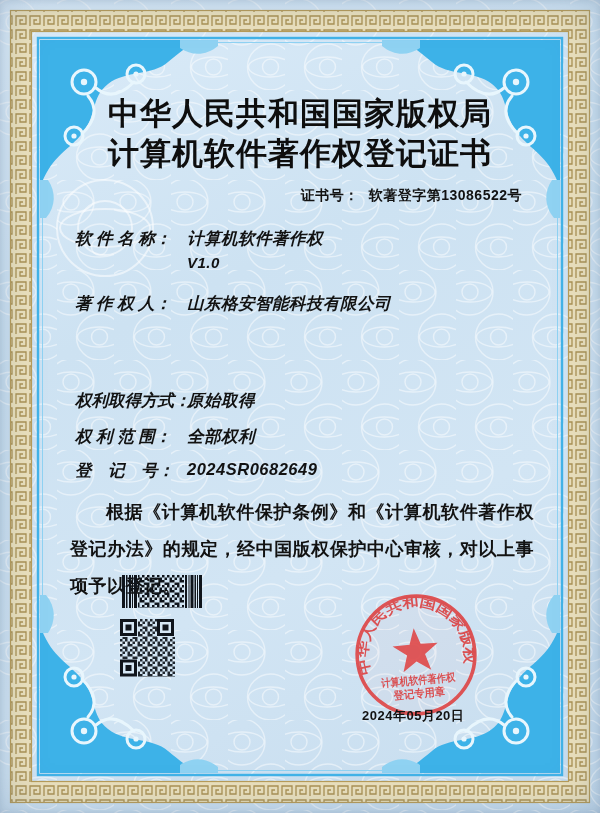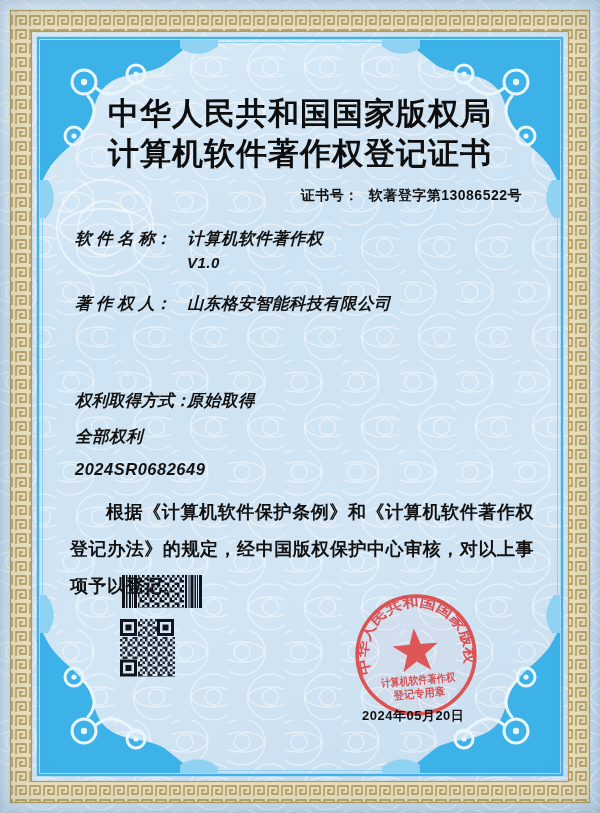--- a/index.html
+++ b/index.html
@@ -152,24 +152,26 @@
       <span class="lbl">著 作 权 人：</span>
       <span class="val">山东格安智能科技有限公司</span>
     </div>
 
     <div class="row r3">
       <span class="lbl">权利取得方式：</span>
       <span class="val">原始取得</span>
     </div>
 
     <div class="row r4">
+      <span class="lbl">权 利 范 围：</span>
       <span class="val">全部权利</span>
     </div>
 
     <div class="row r5">
+      <span class="lbl">登　记　号：</span>
       <span class="val">2024SR0682649</span>
     </div>
 
     <p class="statement">根据《计算机软件保护条例》和《计算机软件著作权登记办法》的规定，经中国版权保护中心审核，对以上事项予以登记。</p>
 
     <svg class="barcode" width="80" height="33" viewBox="0 0 80 33">
       <g fill="#10151c">
         <rect x="0" y="0" width="3" height="33"></rect>
           <rect x="4" y="0" width="1.5" height="33"></rect>
         <rect x="7" y="0" width="2" height="33"></rect>

